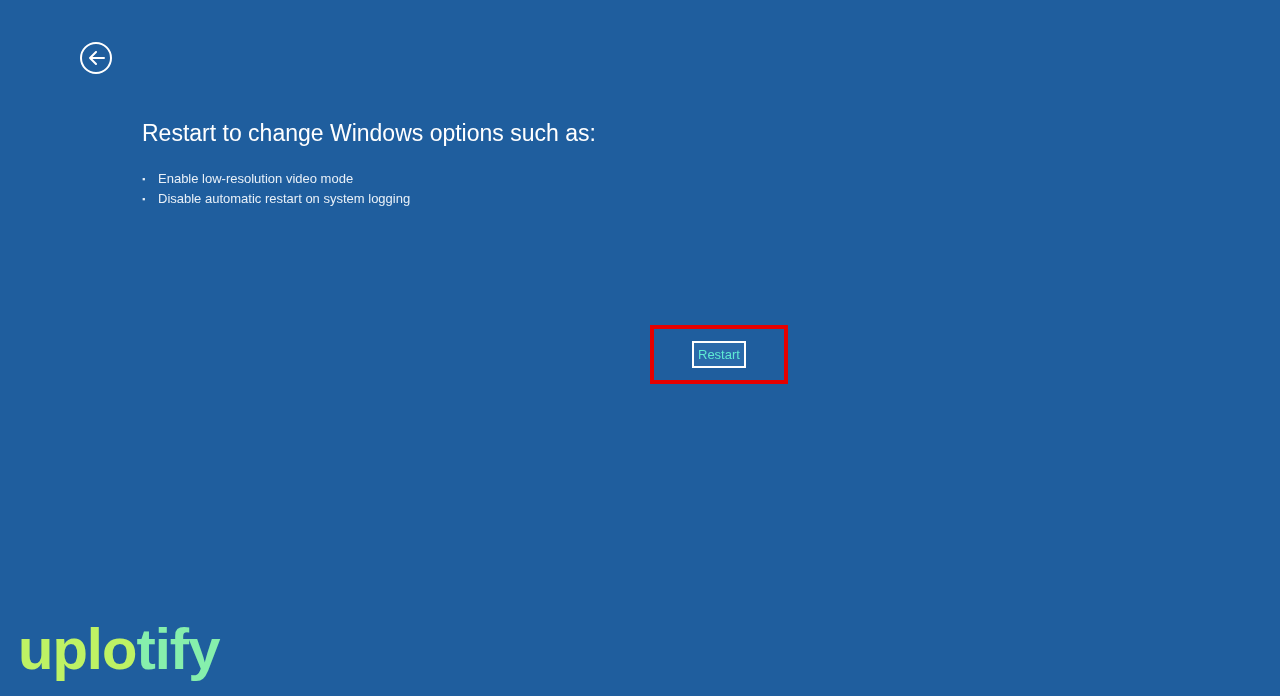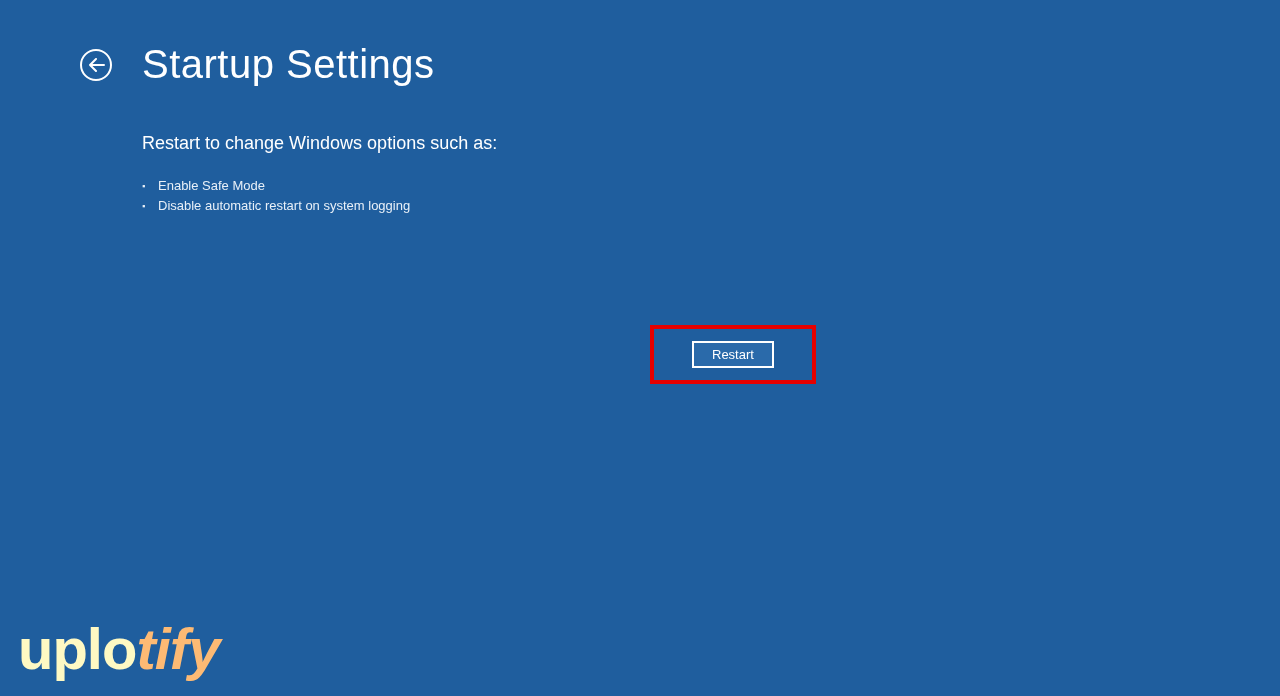--- a/index.html
+++ b/index.html
@@ -46,21 +46,21 @@
       font-weight: 300;
       margin-left: 30px;
       letter-spacing: 0.5px;
       color: #ffffff;
     }
     .content {
       padding-left: 142px;
       padding-top: 46px;
     }
     .subtitle {
-      font-size: 18px;
+      font-size: 23px;
       font-weight: 400;
       color: #ffffff;
       margin-bottom: 22px;
     }
     .options-list {
       list-style: none;
       padding-left: 14px;
     }
     .options-list li {
       font-size: 13px;
@@ -83,63 +83,61 @@
       top: 325px;
     }
     .highlight-box {
       border: 4px solid #e60000;
       padding: 12px 38px;
       display: inline-block;
     }
     .restart-btn {
       background-color: #2a6aaa;
       border: 2px solid #ffffff;
-      color: #ffffff;
+      color: #5eead4;
       font-size: 13px;
       font-weight: 400;
-      padding: 4px 18px;
+      padding: 4px 4px;
       cursor: pointer;
       font-family: inherit;
     }
     .watermark {
       position: absolute;
       left: 18px;
       bottom: 18px;
       font-size: 58px;
       font-weight: 600;
       letter-spacing: -1px;
       font-family: Arial, sans-serif;
       line-height: 1;
     }
     .watermark .dark {
-      color: #fef9c3;
+      color: #bef264;
     }
     .watermark .blue {
-      color: #fdba74;
-      font-style: italic;
+      color: #86efac;
     }
   </style>
 </head>
 <body>
 
 <div class="header">
   <div class="back-circle">
     <span class="back-arrow">
       <svg width="16" height="14" viewBox="0 0 16 14">
         <path d="M7 1 L1 7 L7 13 M1 7 L15 7" stroke="#ffffff" stroke-width="2" fill="none" stroke-linecap="round" stroke-linejoin="round"></path>
       </svg>
     </span>
   </div>
-  <h1 class="title">Startup Settings</h1>
 </div>
 
 <div class="content">
   <div class="subtitle">Restart to change Windows options such as:</div>
   <ul class="options-list">
-    <li>Enable Safe Mode</li>
+    <li>Enable low-resolution video mode</li>
     <li>Disable automatic restart on system logging</li>
   </ul>
 </div>
 
 <div class="button-area">
   <div class="highlight-box">
     <button class="restart-btn">Restart</button>
   </div>
 </div>
 

